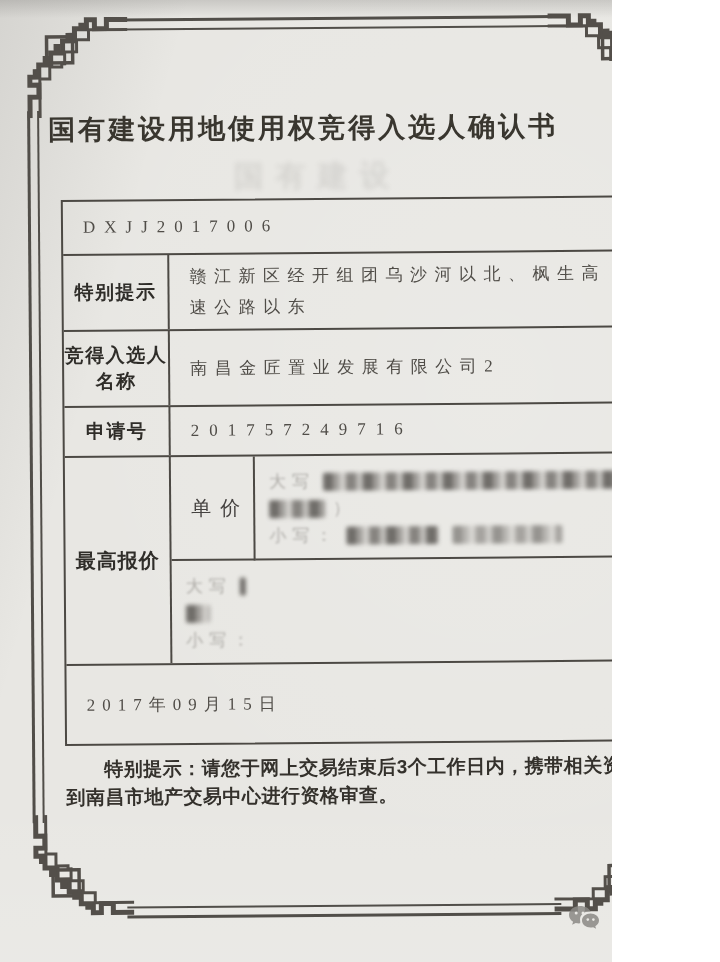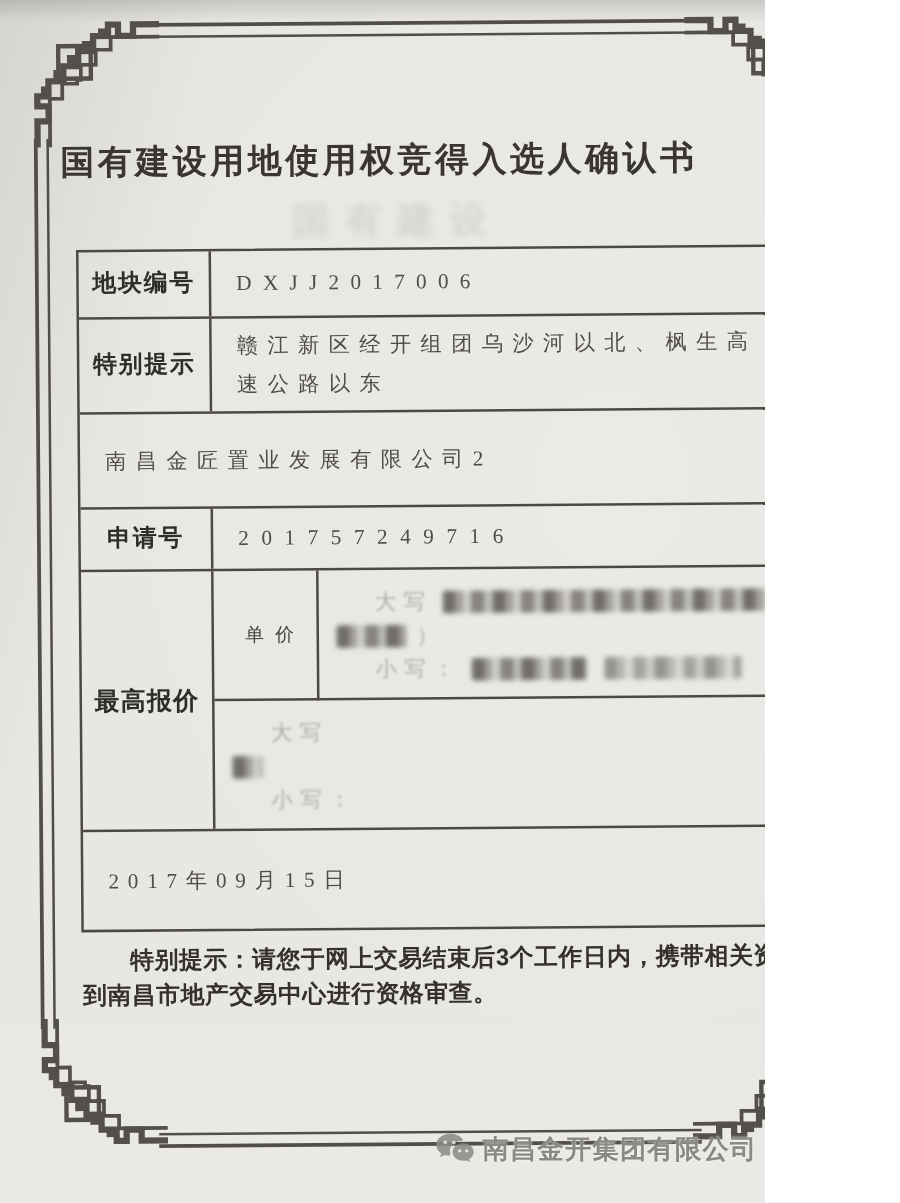--- a/index.html
+++ b/index.html
@@ -54,28 +54,28 @@
   .v-num{font-size:17px;letter-spacing:10px;}
   .v-date{font-size:17px;letter-spacing:7px;}
 
   
   .bidgrid{display:grid;grid-template-columns:106px 84px 1fr;
     grid-template-rows:104px 102px;border-bottom:2px solid #4c4944;}
   .bid-label{grid-row:1 / span 2;border-right:2px solid #4c4944;
     display:flex;align-items:center;justify-content:center;
     font-size:20px;font-weight:700;letter-spacing:1px;color:#2f2d29;box-sizing:border-box;}
   .sub-label{border-right:2px solid #4c4944;display:flex;align-items:center;justify-content:center;
-    font-family:Liberation Mono, monospace;font-size:15px;letter-spacing:9px;
+    font-family:Liberation Mono, monospace;font-size:20px;letter-spacing:9px;
     color:#454240;box-sizing:border-box;padding-left:16px;}
   .sub-top{border-bottom:2px solid #4c4944;}
   .pricecell{box-sizing:border-box;padding:12px 10px 6px 14px;}
   .pricecell.topc{border-bottom:2px solid #4c4944;}
   .pline{display:flex;align-items:center;height:27px;}
   .faint{font-family:"Liberation Serif","DejaVu Serif",serif;font-size:17px;
-    letter-spacing:6px;color:#7c7974;opacity:.55;filter:blur(.8px);white-space:nowrap;margin-left:31px;}
+    letter-spacing:6px;color:#7c7974;opacity:.55;filter:blur(.8px);white-space:nowrap;}
   .pix{display:inline-block;height:18px;border-radius:2px;opacity:.8;filter:blur(2px);
     background:repeating-linear-gradient(90deg,#524f4b 0 10px,#8e8b87 10px 16px,
       #c7c5c1 16px 23px,#6e6b67 23px 33px,#b3b1ad 33px 40px);}
   .pix.lite{opacity:.55;}
   .gap8{margin-left:8px;} .gap14{margin-left:14px;}
 
   
   .note{position:absolute;left:64px;top:754px;width:584px;
     font-size:19px;font-weight:700;color:#34312c;line-height:28px;
     letter-spacing:.5px;text-indent:2em;}
@@ -142,30 +142,31 @@
       <rect x="10" y="56" width="7" height="7" fill="#534f4a"></rect>
     </svg>
 
     <div class="title">国有建设用地使用权竞得入选人确认书</div>
 
     <div class="ghost">国有建设</div>
 
     <div class="table">
 
       <div class="trow" style="height:54px">
-        <div class="cell lcell">地块编号</div>
         <div class="cell vcell serifv v-code">DXJJ2017006</div>
       </div>
 
       <div class="trow" style="height:76px">
         <div class="cell lcell">特别提示</div>
         <div class="cell vcell serifv v-cn">赣江新区经开组团乌沙河以北、枫生高速公路以东</div>
       </div>
 
       <div class="trow" style="height:76px">
+        <div class="cell lcell">竞得入选人
+名称</div>
         <div class="cell vcell serifv v-cn">南昌金匠置业发展有限公司2</div>
       </div>
 
       <div class="trow" style="height:50px">
         <div class="cell lcell">申请号</div>
         <div class="cell vcell serifv v-num">201757249716</div>
       </div>
 
       <div class="bidgrid">
         <div class="bid-label">最高报价</div>
@@ -215,15 +216,14 @@
 
   <div class="wm">
     <svg class="wm-icon" width="32" height="26" viewBox="0 0 32 26">
       <path d="M12 1 C5.9 1 1 5 1 9.9 c0 2.8 1.6 5.2 4.1 6.8 l-1 3.1 3.6-1.9 c1 .3 2.1 .5 3.3 .5 .4 0 .8 0 1.2-.1 C12.4 17 12 15.8 12 14.5 c0-4.4 4.2-7.9 9.4-7.9 .4 0 .8 0 1.2 .1 C21.5 3.4 17.2 1 12 1 Z" fill="#8b8985"></path>
       <circle cx="8.2" cy="8" r="1.5" fill="#e8e7e3"></circle>
       <circle cx="15" cy="8" r="1.5" fill="#e8e7e3"></circle>
       <path d="M22.5 8.6 c-4.7 0-8.5 3.1-8.5 7 0 3.9 3.8 7 8.5 7 .9 0 1.8-.1 2.6-.4 l3 1.6-.8-2.6 c2.2-1.3 3.7-3.3 3.7-5.6 0-3.9-3.8-7-8.5-7 Z" fill="#8b8985"></path>
       <circle cx="19.8" cy="14.6" r="1.3" fill="#e8e7e3"></circle>
       <circle cx="25.4" cy="14.6" r="1.3" fill="#e8e7e3"></circle>
     </svg>
-    <span class="wm-text">南昌金开集团有限公司</span>
   </div>
 </div>
 
 </body></html>

